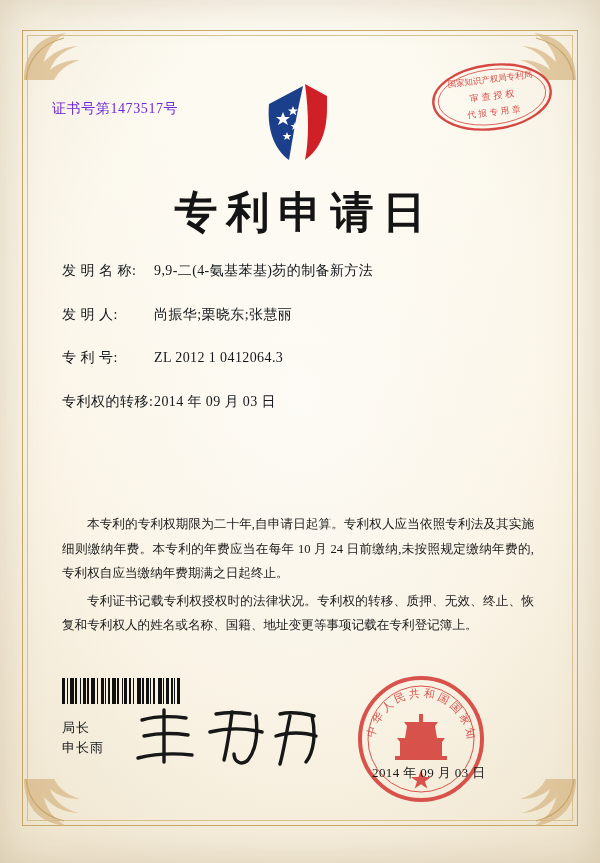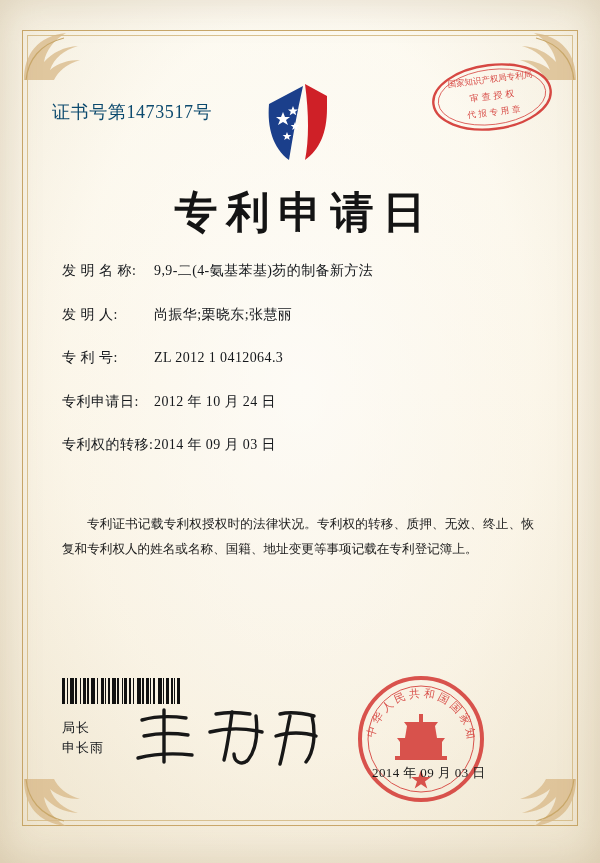--- a/index.html
+++ b/index.html
@@ -64,22 +64,22 @@
   .corner.tl { left: 20px; top: 28px; }
   .corner.tr { right: 20px; top: 28px; transform: scaleX(-1); }
   .corner.bl { left: 20px; bottom: 32px; transform: scaleY(-1); }
   .corner.br { right: 20px; bottom: 32px; transform: scale(-1,-1); }
 
   
   .cert-number {
     position: absolute;
     left: 52px;
     top: 100px;
-    font-size: 18px;
-    color: #0c4a6e;
+    font-size: 14px;
+    color: #6d28d9;
     letter-spacing: 0.6px;
     white-space: nowrap;
   }
 
   
   .logo {
     position: absolute;
     left: 253px;
     top: 78px;
     width: 96px;
@@ -290,30 +290,27 @@
     </div>
     <div class="field-row">
       <span class="field-label">发 明 人:</span>
       <span class="field-value">尚振华;栗晓东;张慧丽</span>
     </div>
     <div class="field-row">
       <span class="field-label">专 利 号:</span>
       <span class="field-value">ZL 2012 1 0412064.3</span>
     </div>
     <div class="field-row">
-      <span class="field-label">专利申请日:</span>
-      <span class="field-value">2012 年 10 月 24 日</span>
-    </div>
-    <div class="field-row">
       <span class="field-label">专利权的转移:</span>
       <span class="field-value">2014 年 09 月 03 日</span>
     </div>
   </div>
 
   <div class="body-text">
+    <p>本专利的专利权期限为二十年,自申请日起算。专利权人应当依照专利法及其实施细则缴纳年费。本专利的年费应当在每年 10 月 24 日前缴纳,未按照规定缴纳年费的,专利权自应当缴纳年费期满之日起终止。</p>
     <p>专利证书记载专利权授权时的法律状况。专利权的转移、质押、无效、终止、恢复和专利权人的姓名或名称、国籍、地址变更等事项记载在专利登记簿上。</p>
   </div>
 
   <div class="barcode">
     <i style="width:3px"></i>
       <i style="width:2px;background:transparent"></i>
     <i style="width:1px"></i>
       <i style="width:2px;background:transparent"></i>
     <i style="width:4px"></i>
       <i style="width:1px;background:transparent"></i>

